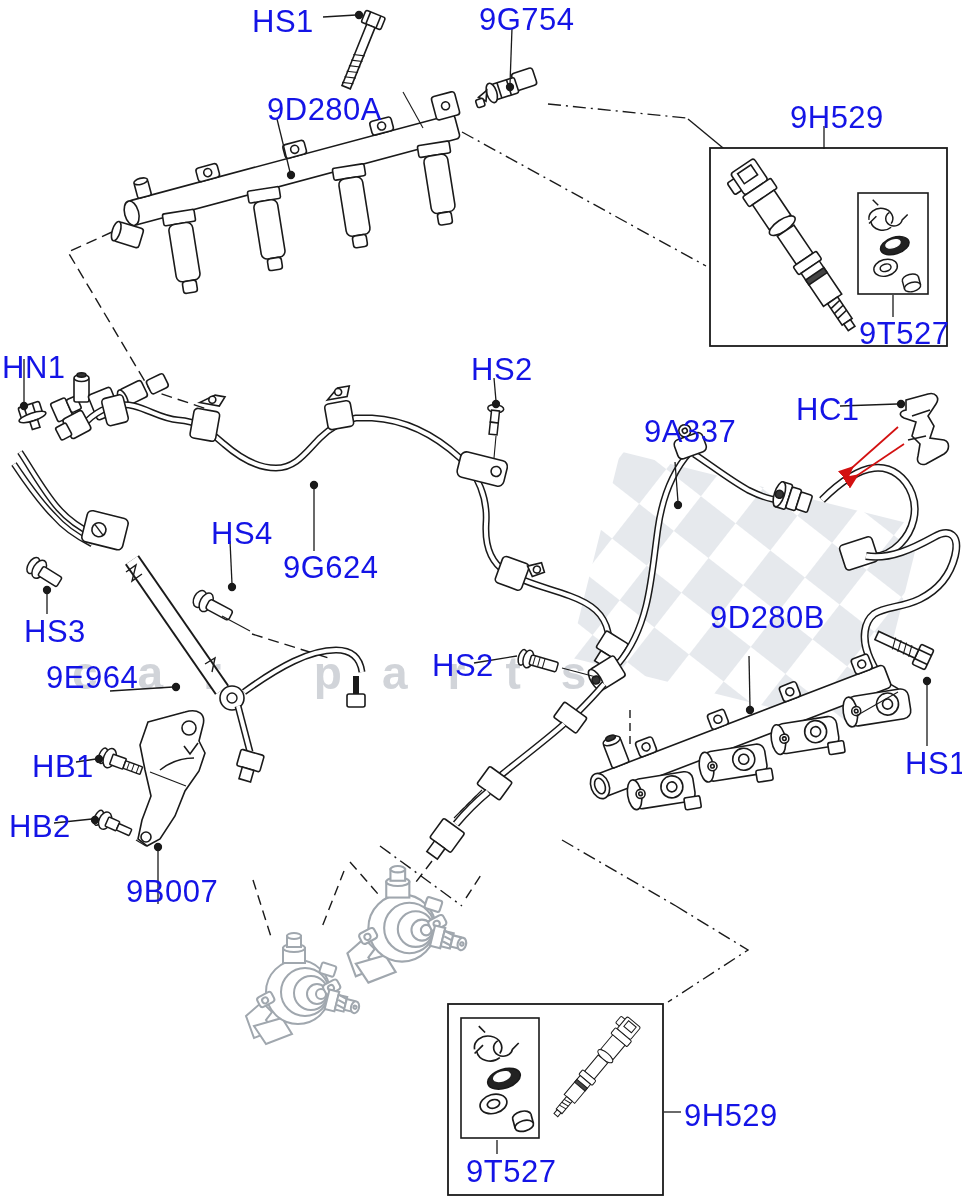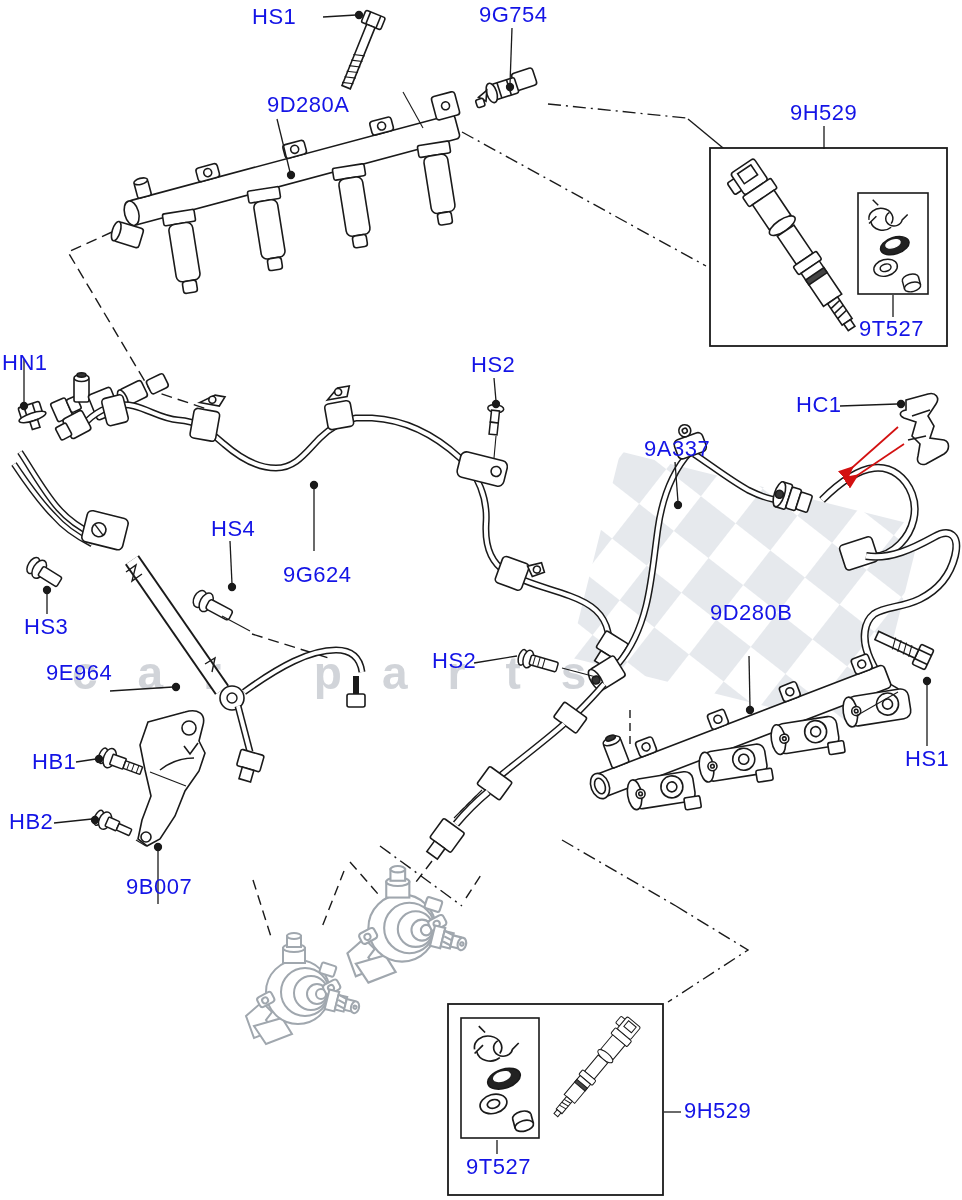--- a/index.html
+++ b/index.html
@@ -3,21 +3,21 @@
 <meta charset="utf-8">
 <style>
   html,body{margin:0;padding:0;background:#fff;}
   .stage{position:relative;width:962px;height:1200px;background:#fff;overflow:hidden;
          font-family:"Liberation Sans",sans-serif;}
   .wm-brand{position:absolute;left:60px;top:508px;font-size:120px;font-weight:bold;
             letter-spacing:1px;color:rgba(211,72,72,0.36);z-index:0;user-select:none;}
   .wm-tag{position:absolute;left:72px;top:646px;font-size:46px;font-weight:bold;
           letter-spacing:40px;color:rgba(158,166,175,0.48);z-index:0;user-select:none;}
   svg.art{position:absolute;left:0;top:0;z-index:1;}
-  .lbl{position:absolute;z-index:2;font-size:22px;color:#1414e6;line-height:1;
+  .lbl{position:absolute;z-index:2;font-size:31px;color:#1414e6;line-height:1;
        letter-spacing:0.5px;cursor:pointer;}
 </style>
 </head>
 <body>
 
 <div class="stage">
 
   <div class="wm-tag">car parts</div>
 
   <svg class="art" width="962" height="1200" viewBox="0 0 962 1200">
@@ -571,23 +571,23 @@
   </svg>
 
   <span class="lbl" style="left:252px;top:6px">HS1</span>
   <span class="lbl" style="left:479px;top:4px">9G754</span>
   <span class="lbl" style="left:267px;top:94px">9D280A</span>
   <span class="lbl" style="left:790px;top:102px">9H529</span>
   <span class="lbl" style="left:859px;top:318px">9T527</span>
   <span class="lbl" style="left:2px;top:352px">HN1</span>
   <span class="lbl" style="left:471px;top:354px">HS2</span>
   <span class="lbl" style="left:796px;top:394px">HC1</span>
-  <span class="lbl" style="left:644px;top:438px">9A337</span>
+  <span class="lbl" style="left:644px;top:416px">9A337</span>
   <span class="lbl" style="left:211px;top:518px">HS4</span>
-  <span class="lbl" style="left:283px;top:564px">9G624</span>
+  <span class="lbl" style="left:283px;top:552px">9G624</span>
   <span class="lbl" style="left:24px;top:616px">HS3</span>
   <span class="lbl" style="left:432px;top:650px">HS2</span>
   <span class="lbl" style="left:710px;top:602px">9D280B</span>
   <span class="lbl" style="left:46px;top:662px">9E964</span>
   <span class="lbl" style="left:32px;top:751px">HB1</span>
   <span class="lbl" style="left:905px;top:748px">HS1</span>
   <span class="lbl" style="left:9px;top:811px">HB2</span>
   <span class="lbl" style="left:126px;top:876px">9B007</span>
   <span class="lbl" style="left:684px;top:1100px">9H529</span>
   <span class="lbl" style="left:466px;top:1156px">9T527</span>

